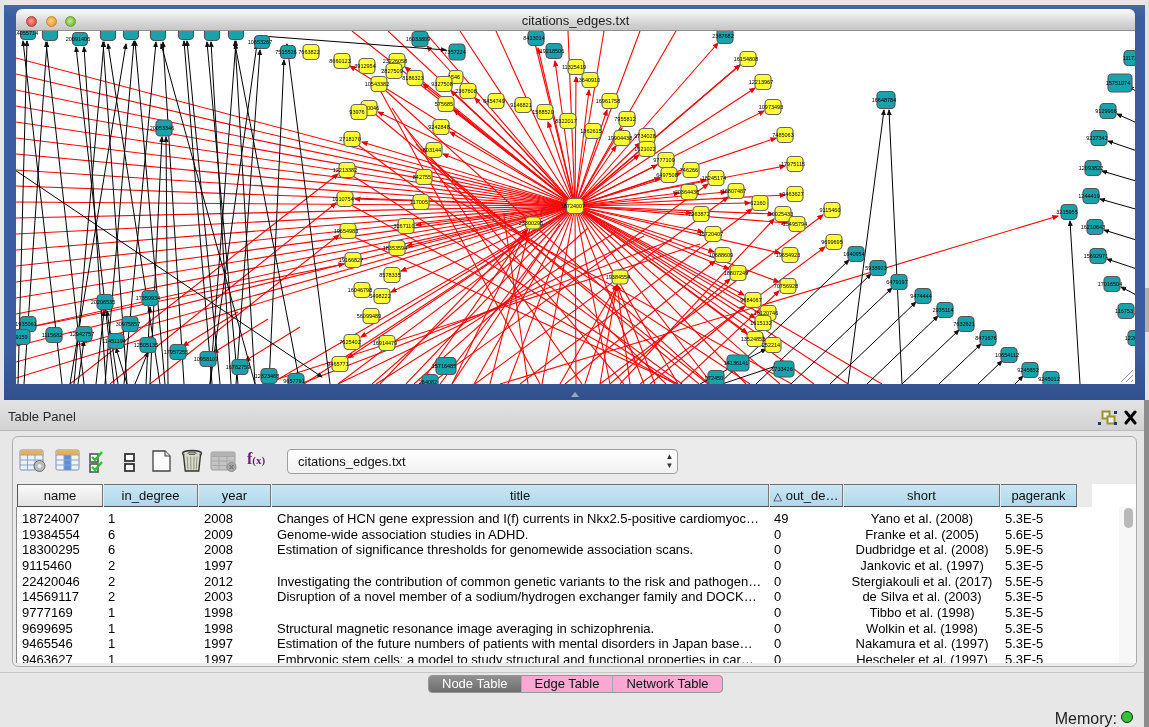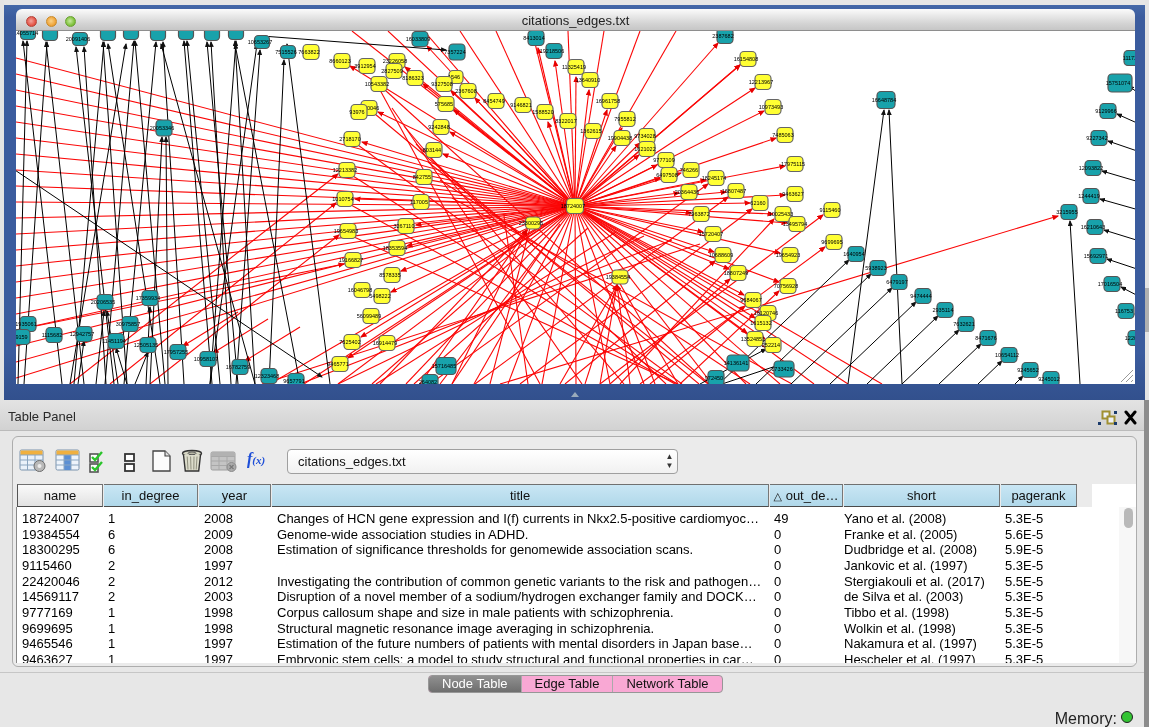--- a/index.html
+++ b/index.html
@@ -35,21 +35,21 @@
 #hc1 {left:104px;width:94px}
 #hc2 {left:199px;width:72px}
 #hc3 {left:272px;width:497px}
 #hc4 {left:770px;width:73px}
 #hc5 {left:844px;width:156px}
 #hc6 {left:1001px;width:76px}
 #tbody {left:16px;top:507px;width:1120px;height:156px;background:#fff;border-left:1px solid #888;overflow:hidden}
 .trow {position:absolute;left:0;width:1101px;height:16px;font-size:13px;color:#000;white-space:nowrap}
 .trow span {position:absolute;top:1px}
 .c0 {left:5px} .c1 {left:91px} .c2 {left:187px} .c3 {left:260px} .c4 {left:757px}
-.c5 {left:827px;width:156px;} .c6 {left:988px}
+.c5 {left:827px;width:156px;text-align:center} .c6 {left:988px}
 #vscroll {left:1119px;top:507px;width:17px;height:156px;background:#f7f7f7}
 #vthumb {left:1124px;top:508px;width:9px;height:20px;background:#b9b9b9;border-radius:4.5px}
 #tblright {left:1092px;top:484px;width:44px;height:23px;background:#fff}
 
 #tabline {left:0;top:672px;width:1149px;height:1px;background:#c6c6c6}
 #tabs {left:428px;top:675px;height:18px;border:1px solid #979797;border-radius:4px;overflow:hidden;display:flex;background:#f9a8d4}
 .tab {font-size:13px;line-height:16px;padding:0 13px;color:#111;border-right:1px solid #aaa}
 #tab1 {background:linear-gradient(#909090,#6e6e6e);color:#fff}
 #tab3 {border-right:none}
 #memtext {left:1032px;top:710px;width:85px;font-size:16px;color:#222;text-align:right}
@@ -630,21 +630,21 @@
           <line x1="2" y1="9.5" x2="26" y2="9.5"></line>
           <line x1="2" y1="14" x2="26" y2="14"></line>
           <line x1="2" y1="18.5" x2="26" y2="18.5"></line>
           <line x1="10" y1="9.5" x2="10" y2="23"></line>
           <line x1="18" y1="9.5" x2="18" y2="23"></line>
         </g>
         <circle cx="22.5" cy="20" r="4.5" fill="#ababab" stroke="#8b8b8b"></circle>
         <path d="M20.5 18 l4 4 m0 -4 l-4 4" stroke="#787878" stroke-width="1.2"></path>
       </g>
 </svg>
-<div class="abs" style="left:247px;top:450px;font-size:16px;font-family:'Liberation Serif',serif;font-style:italic;font-weight:bold;color:#1d4ed8">f<span style="font-size:11px">(x)</span></div>
+<div class="abs" style="left:247px;top:450px;font-size:16px;font-family:'Liberation Serif',serif;font-weight:bold;color:#701a75">f<span style="font-size:11px">(x)</span></div>
 <div class="abs" id="dropdown"></div>
 <div class="abs" id="ddtext">citations_edges.txt</div>
 <div class="abs" id="ddstep">▲<br>▼</div>
 
 <div class="abs hc" id="hc0">name</div>
 <div class="abs hc" id="hc1">in_degree</div>
 <div class="abs hc" id="hc2">year</div>
 <div class="abs hc" id="hc3">title</div>
 <div class="abs hc" id="hc4"><span style="font-size:11px">△</span> out_de…</div>
 <div class="abs hc" id="hc5">short</div>
@@ -701,21 +701,20 @@
         <span class="c2">2003</span>
 <span class="c3">Disruption of a novel member of a sodium/hydrogen exchanger family and DOCK…</span>
         <span class="c4">0</span>
         <span class="c5">de Silva et al. (2003)</span>
         <span class="c6">5.3E-5</span>
       </div>
 <div class="trow" style="top:96.9px">
 <span class="c0">9777169</span>
         <span class="c1">1</span>
         <span class="c2">1998</span>
-<span class="c3">Corpus callosum shape and size in male patients with schizophrenia.</span>
         <span class="c4">0</span>
         <span class="c5">Tibbo et al. (1998)</span>
         <span class="c6">5.3E-5</span>
       </div>
 <div class="trow" style="top:112.5px">
 <span class="c0">9699695</span>
         <span class="c1">1</span>
         <span class="c2">1998</span>
 <span class="c3">Structural magnetic resonance image averaging in schizophrenia.</span>
         <span class="c4">0</span>

